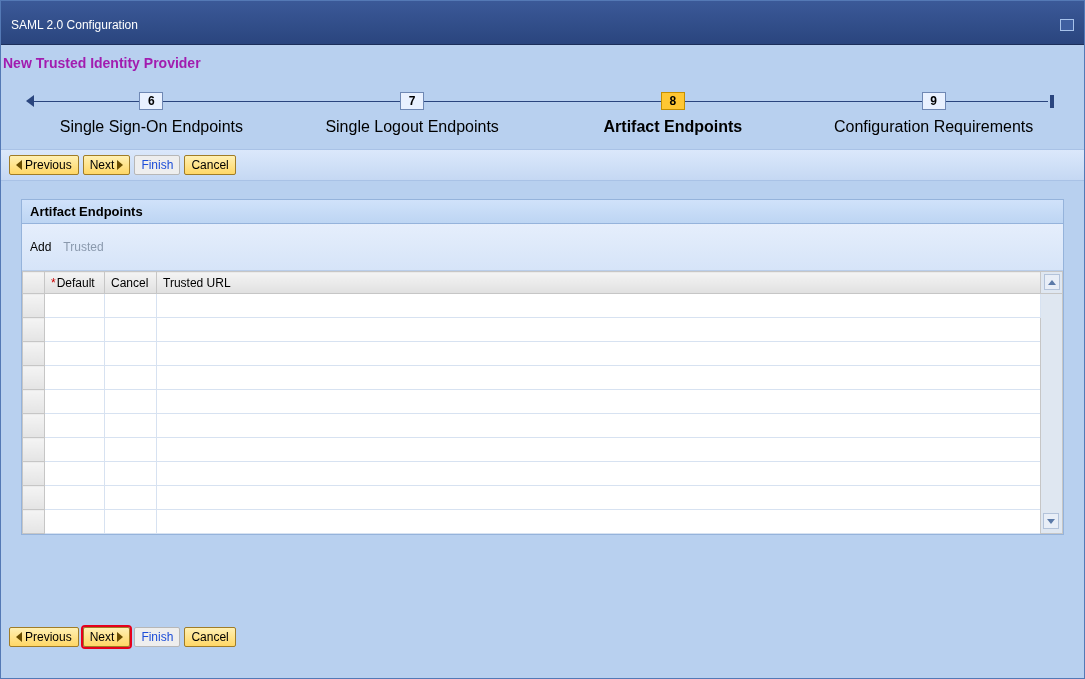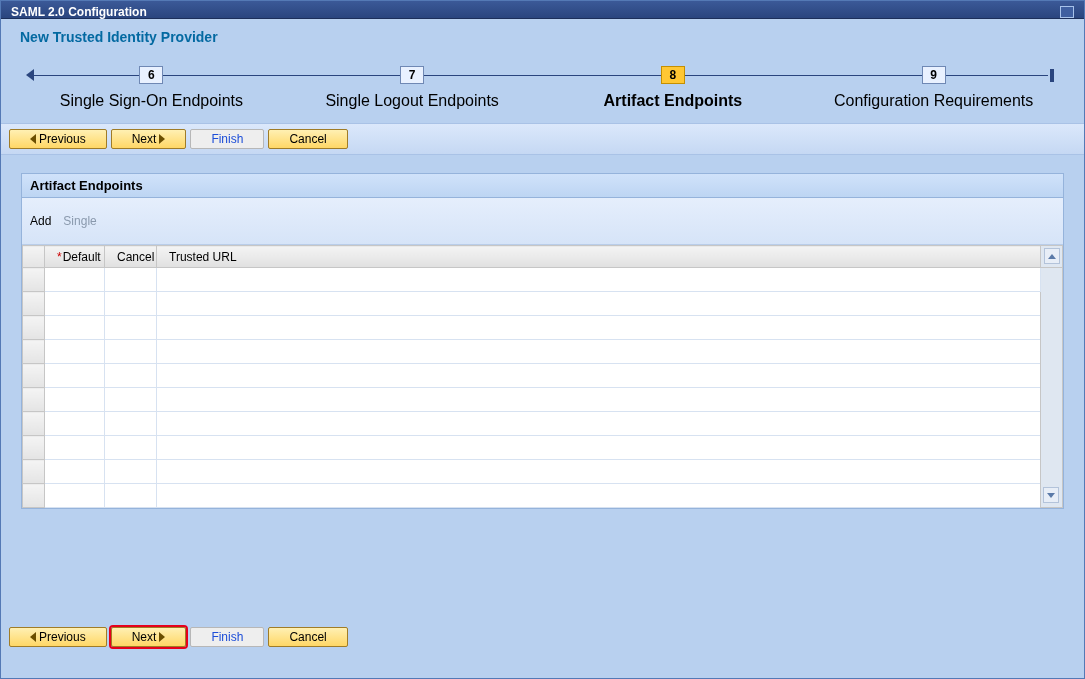--- a/index.html
+++ b/index.html
@@ -4,40 +4,40 @@
 <style>
   * { box-sizing: border-box; margin: 0; padding: 0; }
   html, body { font-family: Arial, sans-serif; font-size: 12px; background: #fff; }
   .window {
     width: 1085px; height: 679px;
     background: #b8d0ef;
     border: 1px solid #5479b5;
     position: relative;
   }
   .titlebar {
-    height: 18px;
+    height: 44px;
     background: linear-gradient(#3b5998, #2a457e);
     border-bottom: 1px solid #1c2f5a;
     color: #fff;
-    font-weight: bold;
+    font-weight: normal;
     padding: 5px 10px 0 10px;
     display: flex;
     justify-content: space-between;
     align-items: center;
   }
   .titlebar .window-icon {
     width: 14px; height: 12px;
     border: 1px solid #a7c2ea;
     background: #3f5fa0;
   }
   .subtitle {
-    padding: 10px 10px 0 19px;
+    padding: 10px 10px 0 2px;
     font-size: 14px;
     font-weight: bold;
-    color: #0369a1;
+    color: #a21caf;
   }
   .wizard {
     padding: 16px 20px 22px 20px;
     position: relative;
   }
   .wizard-track {
     position: relative;
     height: 40px;
   }
   .wizard-line {
@@ -114,21 +114,21 @@
     position: absolute;
     left: 0; right: 0;
     bottom: 26px;
     border: none;
     background: transparent;
     padding: 5px 8px;
   }
   .btn {
     border: 1px solid #a07c27;
     background: linear-gradient(#fff0b3, #ffd766);
-    padding: 2px 20px;
+    padding: 2px 6px;
     font-size: 12px;
     border-radius: 2px;
     cursor: pointer;
     display: inline-flex;
     align-items: center;
     gap: 3px;
   }
   .btn.disabled {
     background: #eee;
     color: #1d4ed8;
@@ -184,21 +184,21 @@
     position: relative;
   }
   table.grid {
     width: 100%;
     border-collapse: collapse;
     table-layout: fixed;
   }
   table.grid th {
     background: linear-gradient(#f4f4f4, #e0e0e0);
     border: 1px solid #c6c6c6;
-    padding: 3px 12px;
+    padding: 3px 6px;
     text-align: left;
     font-weight: normal;
     font-size: 12px;
     height: 22px;
   }
   table.grid th.rowhdr, table.grid td.rowhdr {
     width: 22px;
     background: linear-gradient(#f4f4f4, #e4e4e4);
     border: 1px solid #c6c6c6;
     padding: 0;
@@ -298,21 +298,21 @@
     <button class="btn">
       <span>Cancel</span>
     </button>
   </div>
 
   <div class="content-area">
     <div class="panel">
       <div class="panel-header">Artifact Endpoints</div>
       <div class="panel-toolbar">
         <span class="tool-link">Add</span>
-        <span class="tool-link disabled">Single</span>
+        <span class="tool-link disabled">Trusted</span>
       </div>
       <div class="table-wrapper">
         <table class="grid">
           <thead>
             <tr>
               <th class="rowhdr"></th>
               <th class="col-default">
                 <span class="req-star">*</span><span>Default</span>
               </th>
               <th class="col-index">

